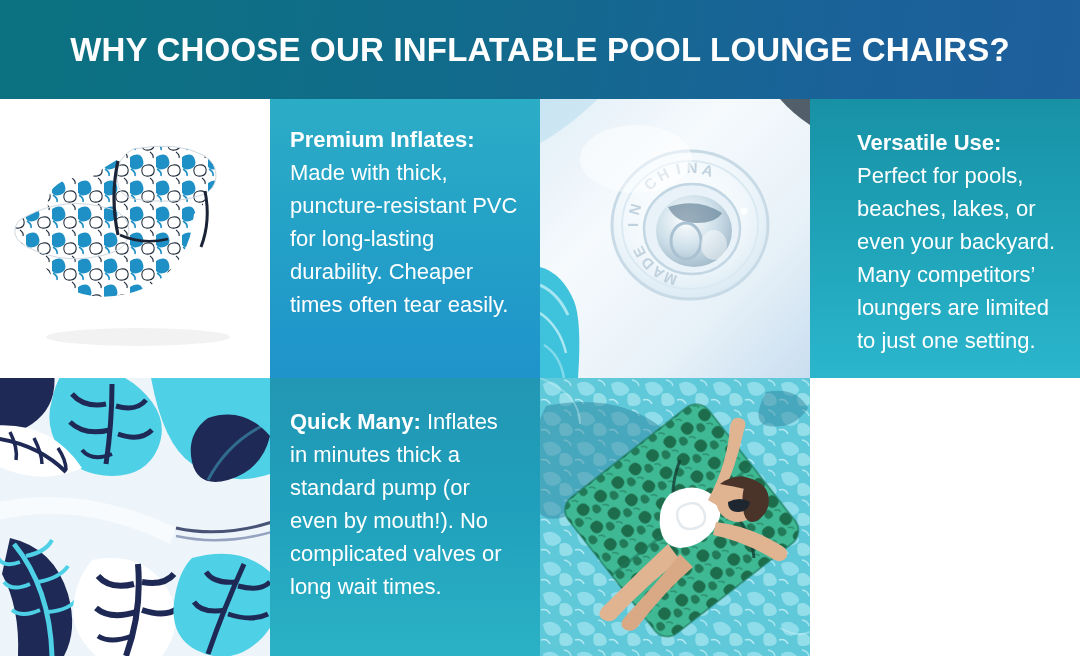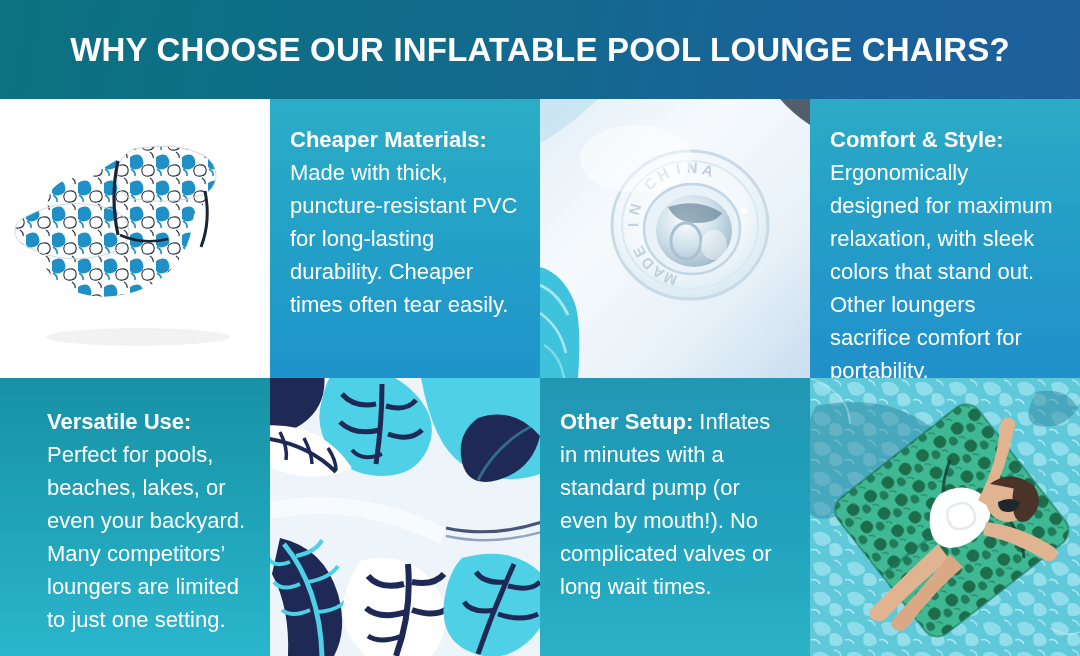--- a/index.html
+++ b/index.html
@@ -105,21 +105,21 @@
         <path d="M205 92 q6 30 -4 56" stroke="#1b2436" stroke-width="3" fill="none"></path>
         <path d="M120 136 q22 10 48 4" stroke="#1b2436" stroke-width="2.6" fill="none"></path>
 
         <ellipse cx="138" cy="238" rx="92" ry="9" fill="#000" opacity="0.05"></ellipse>
       </svg>
     </div>
 
     <div class="cell cell-premium p-premium">
       <div class="panel">
         <div class="panel-inner">
-          <span class="lead">Cheaper Materials:</span> 
+          <span class="lead">Premium Inflates:</span> 
           <span>Made with thick, puncture-resistant PVC for long-lasting durability. Cheaper times often tear easily.</span>
         </div>
       </div>
     </div>
 
     <div class="cell photo-valve">
       <svg class="fill" viewBox="0 0 270 279" preserveAspectRatio="xMidYMid slice">
         <defs>
           <radialGradient id="valveGlow" cx="45%" cy="38%" r="70%">
             <stop offset="0%" stop-color="#ffffff"></stop>
@@ -172,28 +172,20 @@
         <ellipse cx="154" cy="132" rx="38" ry="36" fill="url(#plugG)" opacity="0.95"></ellipse>
         <path d="M128 108 q30 -10 54 6 q-6 10 -26 10 q-20 0 -28 -16z" fill="#4a6b85" opacity="0.55"></path>
         <ellipse cx="146" cy="142" rx="15" ry="18" fill="none" stroke="#a9c1d1" stroke-width="3"></ellipse>
         <ellipse cx="174" cy="146" rx="13" ry="15" fill="#ffffff" opacity="0.45"></ellipse>
         <circle cx="204" cy="112" r="3.4" fill="#ffffff" opacity="0.9"></circle>
 
         <ellipse cx="96" cy="60" rx="56" ry="34" fill="#ffffff" opacity="0.5"></ellipse>
       </svg>
     </div>
 
-    <div class="cell cell-comfort p-comfort">
-      <div class="panel">
-        <div class="panel-inner">
-          <span class="lead">Comfort &amp; Style:</span> 
-          <span>Ergonomically designed for maximum relaxation, with sleek colors that stand out. Other loungers sacrifice comfort for portability.</span>
-        </div>
-      </div>
-    </div>
 
     <div class="cell cell-versatile p-versatile">
       <div class="panel">
         <div class="panel-inner">
           <span class="lead">Versatile Use:</span> 
           <span>Perfect for pools, beaches, lakes, or even your backyard. Many competitors’ loungers are limited to just one setting.</span>
         </div>
       </div>
     </div>
 
@@ -248,22 +240,22 @@
         <path d="M238 208 q22 6 32 -4" stroke="#1e2a55" stroke-width="5" fill="none"></path>
         <path d="M228 236 q24 8 40 0" stroke="#1e2a55" stroke-width="5" fill="none"></path>
         <path d="M236 204 q-22 2 -30 -10" stroke="#1e2a55" stroke-width="5" fill="none"></path>
         <path d="M226 232 q-24 4 -32 -8" stroke="#1e2a55" stroke-width="5" fill="none"></path>
       </svg>
     </div>
 
     <div class="cell cell-quick p-quick">
       <div class="panel">
         <div class="panel-inner">
-          <span class="lead">Other Setup:</span> 
-          <span>Inflates in minutes with a standard pump (or even by mouth!). No complicated valves or long wait times.</span>
+          <span class="lead">Quick Many:</span> 
+          <span>Inflates in minutes thick a standard pump (or even by mouth!). No complicated valves or long wait times.</span>
         </div>
       </div>
     </div>
 
     <div class="cell photo-pool">
       <svg class="fill" viewBox="0 0 270 278" preserveAspectRatio="xMidYMid slice">
         <defs>
           <pattern id="caustics" width="34" height="30" patternUnits="userSpaceOnUse">
             <rect width="34" height="30" fill="#5fc9da"></rect>
             <path d="M3 6 q8 -5 15 1 q7 6 -2 10 q-11 4 -13 -11z" fill="#9fe4ef" opacity="0.75"></path>

